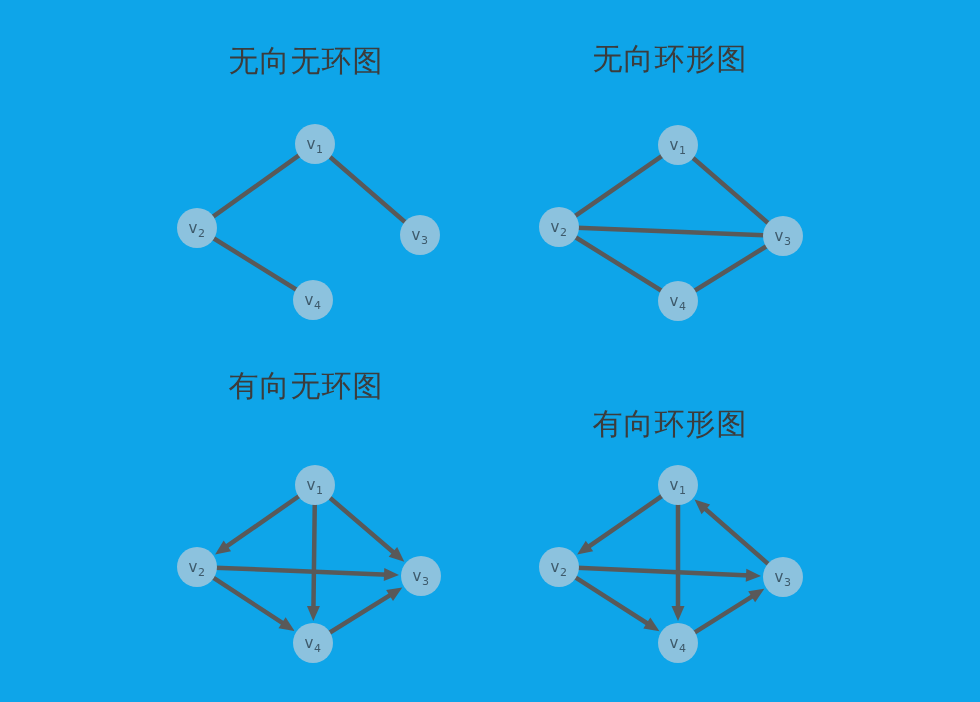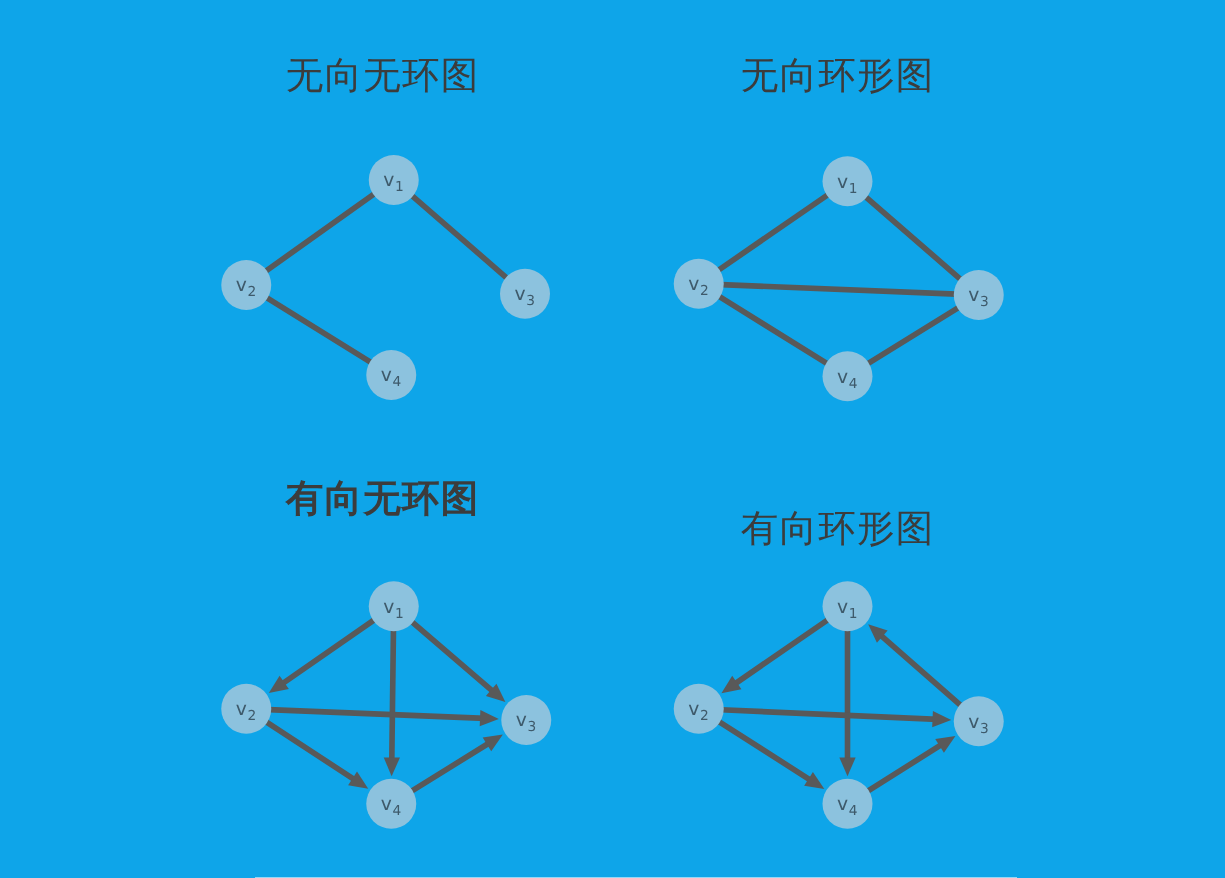--- a/index.html
+++ b/index.html
@@ -41,22 +41,22 @@
   }
   .node-sub {
     font-size: 11px;
   }
 </style>
 </head>
 <body>
 
 <div class="canvas">
   <div class="graph-title" style="left: 306px; top: 46px; color: rgb(60, 60, 60);">无向无环图</div>
-  <div class="graph-title" style="left: 670px; top: 46px; color: rgb(60, 60, 60);">无向环形图</div>
-  <div class="graph-title" style="left: 306px; top: 385px; color: rgb(60, 60, 60); font-weight: bold;">有向无环图</div>
+  <div class="graph-title" style="left: 670px; top: 46px; color: rgb(60, 60, 60); font-family: Liberation Mono, monospace;">无向环形图</div>
+  <div class="graph-title" style="left: 306px; top: 371px; color: rgb(60, 60, 60);">有向无环图</div>
   <div class="graph-title" style="left: 670px; top: 409px; color: rgb(60, 60, 60);">有向环形图</div>
   <svg id="graphs-svg" width="980" height="702" viewBox="0 0 980 702">
       <g>
         <line x1="300.3360230100081" y1="154.4387632810112" x2="211.6639769899919" y2="217.5612367189888" class="edge-line" stroke="#595959" stroke-width="4.5"></line>
         <line x1="328.6024034902167" y1="155.78874969152116" x2="406.3975965097833" y2="223.21125030847884" class="edge-line" stroke="#595959" stroke-width="4.5"></line>
         <line x1="212.29352299156614" y1="237.49253151200656" x2="297.70647700843386" y2="290.50746848799344" class="edge-line" stroke="#595959" stroke-width="4.5"></line>
         <circle cx="315" cy="144" r="20" fill="#8CC2DE"></circle>
         <text x="315" y="149" text-anchor="middle" fill="#3E5A6B" class="node-label">v<tspan dy="4" class="node-sub">1</tspan></text>
         <circle cx="197" cy="228" r="20" fill="#8CC2DE"></circle>
         <text x="197" y="233" text-anchor="middle" fill="#3E5A6B" class="node-label">v<tspan dy="4" class="node-sub">2</tspan></text>

